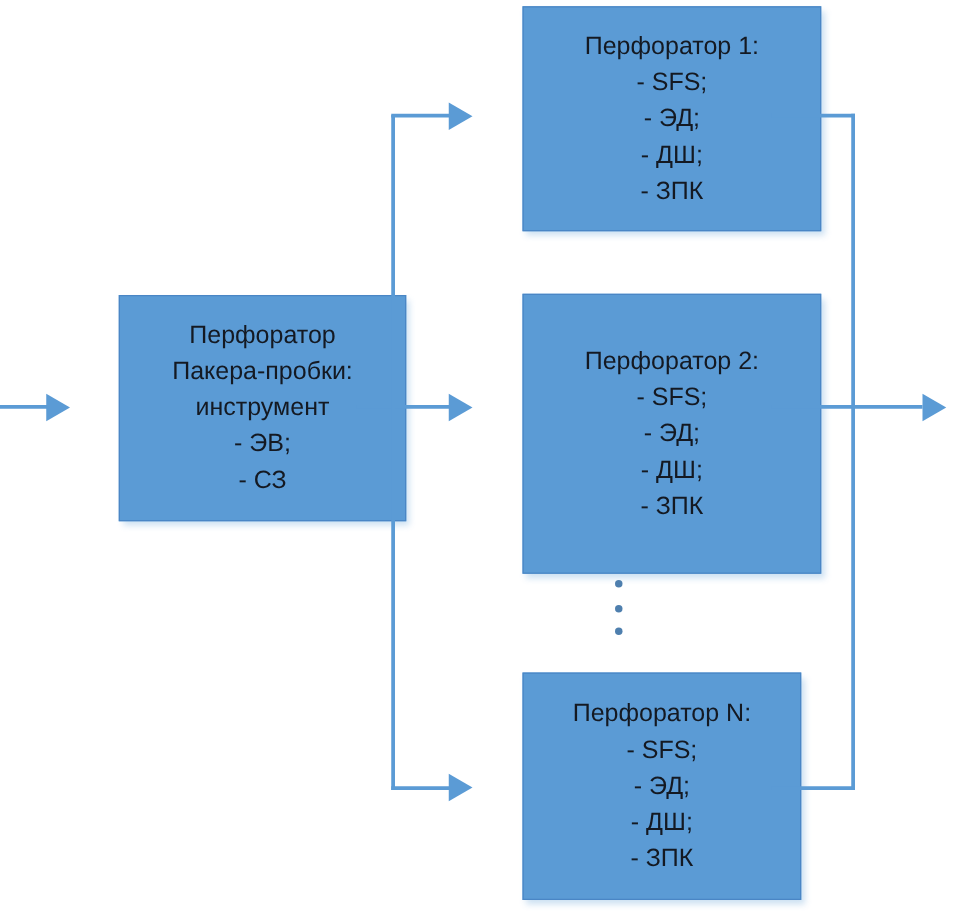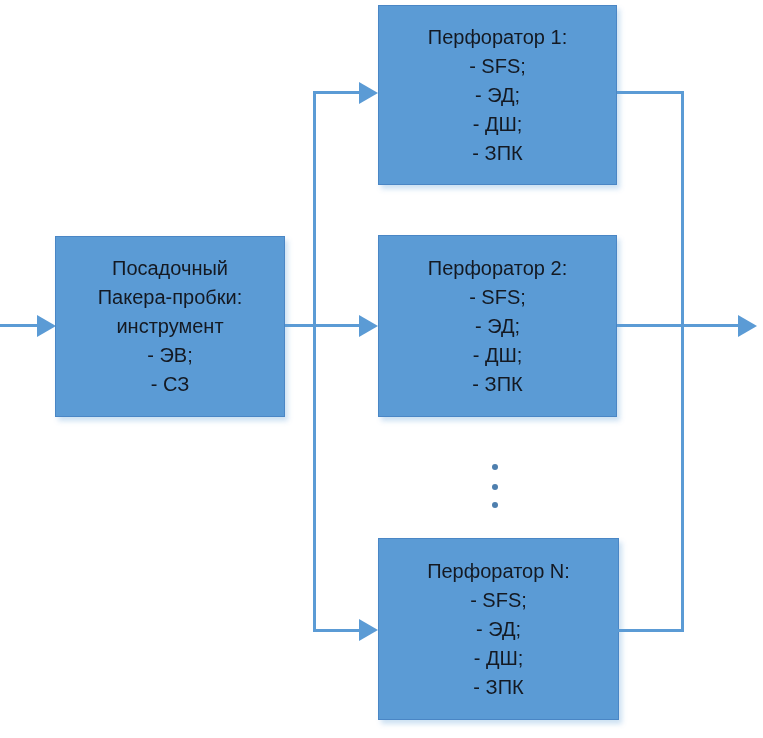--- a/index.html
+++ b/index.html
@@ -24,25 +24,26 @@
     box-sizing:border-box;
     box-shadow:3px 4px 5px rgba(91,155,213,0.30);
     display:flex;
     flex-direction:column;
     justify-content:center;
     align-items:center;
     color:var(--text);
     font-size:20px;
     line-height:29px;
     text-align:center;
+    margin-left:40px;
   }
   .box-left{left:55px;top:236px;width:230px;height:181px;}
   .box-p1{left:378px;top:5px;width:239px;height:180px;}
-  .box-p2{left:378px;top:235px;width:239px;height:182px;}
-  .box-pn{left:378px;top:538px;width:241px;height:182px;}
+  .box-p2{left:378px;top:235px;width:239px;height:224px;}
+  .box-pn{left:378px;top:538px;width:223px;height:182px;}
   .h-line{position:absolute;height:3px;background:var(--connector);}
   .v-line{position:absolute;width:3px;background:var(--connector);}
   .arrow-right{
     position:absolute;width:0;height:0;
     border-top:11px solid transparent;
     border-bottom:11px solid transparent;
     border-left:19px solid var(--connector);
   }
   .dot{
     position:absolute;width:6px;height:6px;border-radius:50%;
@@ -51,21 +52,21 @@
 </style>
 </head>
 <body>
 
 <div class="canvas">
 
   <div class="h-line" style="left:0;top:324px;width:38px;"></div>
   <div class="arrow-right" style="left:37px;top:315px;"></div>
 
   <div class="box box-left">
-    <div>Посадочный</div>
+    <div>Перфоратор</div>
     <div>Пакера-пробки:</div>
     <div>инструмент</div>
     <div>- ЭВ;</div>
     <div>- СЗ</div>
   </div>
 
   <div class="h-line" style="left:285px;top:324px;width:75px;"></div>
   <div class="arrow-right" style="left:359px;top:315px;"></div>
 
   <div class="v-line" style="left:313px;top:92px;height:540px;"></div>

